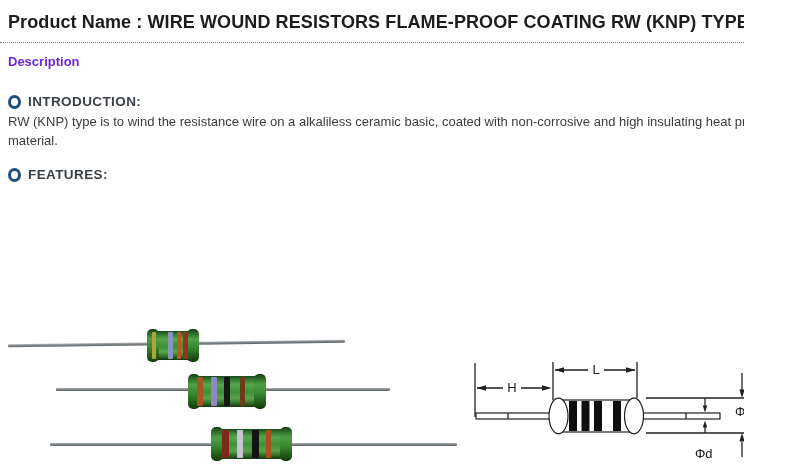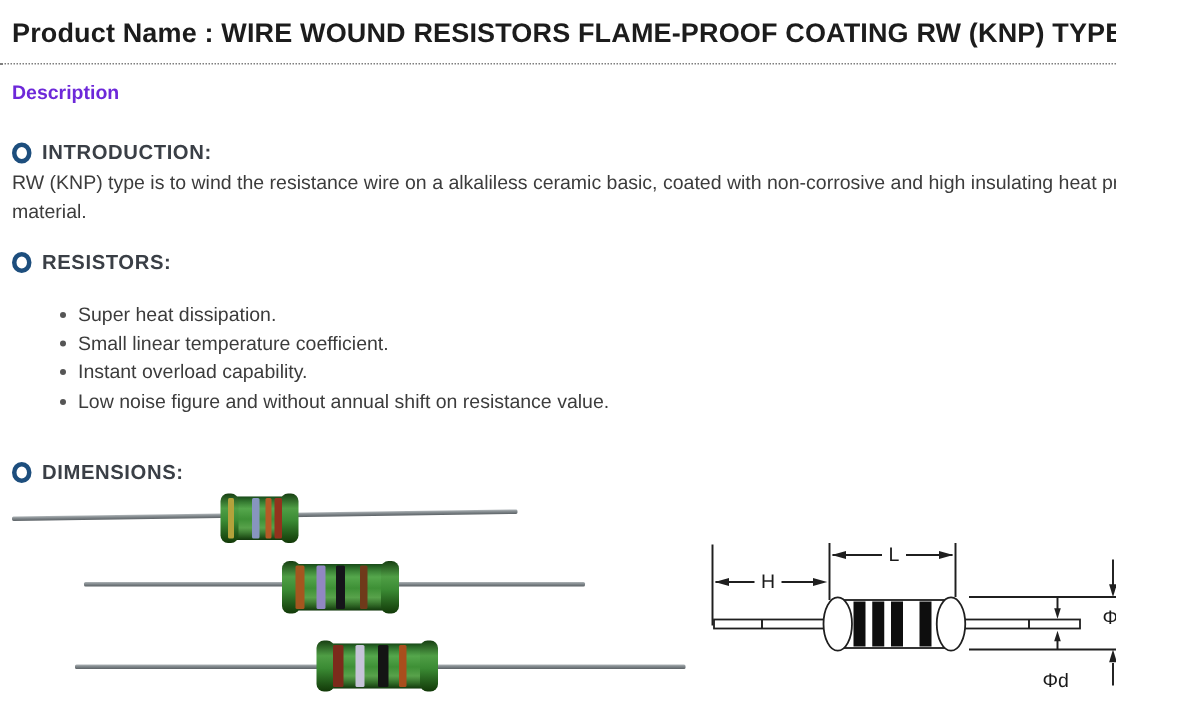--- a/index.html
+++ b/index.html
@@ -96,33 +96,23 @@
   <div class="desc-label">Description</div>
 
   <div class="sec" id="sec-intro">
     <span class="ring"></span>
     <span class="sec-lbl">INTRODUCTION:</span>
   </div>
   <div class="para">RW (KNP) type is to wind the resistance wire on a alkaliless ceramic basic, coated with non-corrosive and high insulating heat proof material.</div>
 
   <div class="sec" id="sec-feat">
     <span class="ring"></span>
-    <span class="sec-lbl">RESISTORS:</span>
+    <span class="sec-lbl">FEATURES:</span>
   </div>
-  <ul class="features">
-    <li>Super heat dissipation.</li>
-    <li>Small linear temperature coefficient.</li>
-    <li>Instant overload capability.</li>
-    <li>Low noise figure and without annual shift on resistance value.</li>
-  </ul>
 
-  <div class="sec" id="sec-dim">
-    <span class="ring"></span>
-    <span class="sec-lbl">DIMENSIONS:</span>
-  </div>
 
   <div class="rrow" id="r1">
     <div class="wire"></div>
     <div class="rbody">
       <span class="cband b0" style="background: rgb(179, 162, 59);"></span>
       <span class="cband b1" style="background: rgb(135, 149, 191);"></span>
       <span class="cband b2" style="background: rgb(182, 90, 38);"></span>
       <span class="cband b3" style="background: rgb(147, 50, 29);"></span>
       <span class="cap left"></span>
       <span class="cap right"></span>

